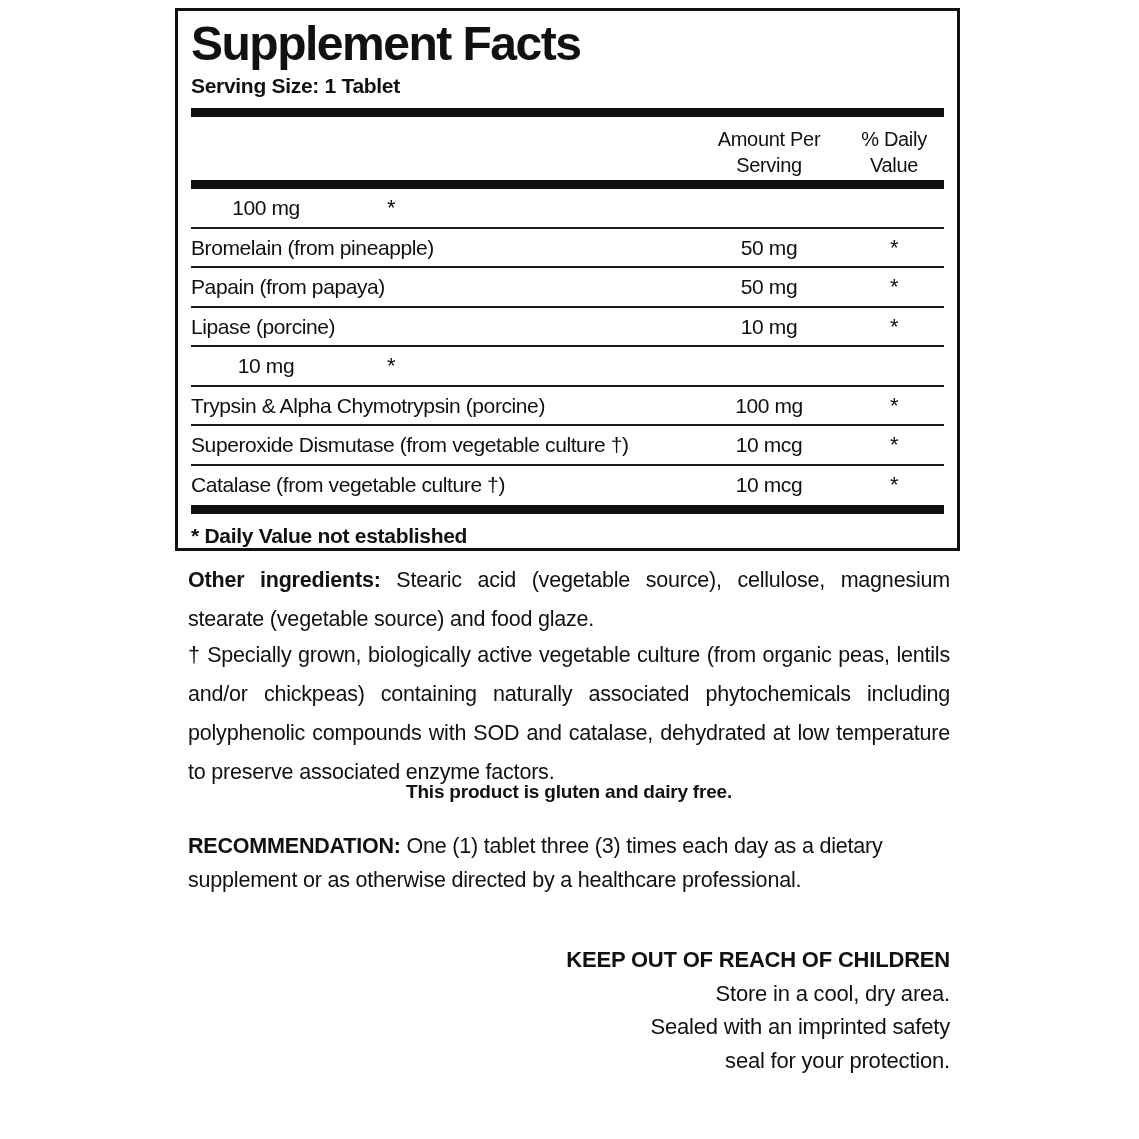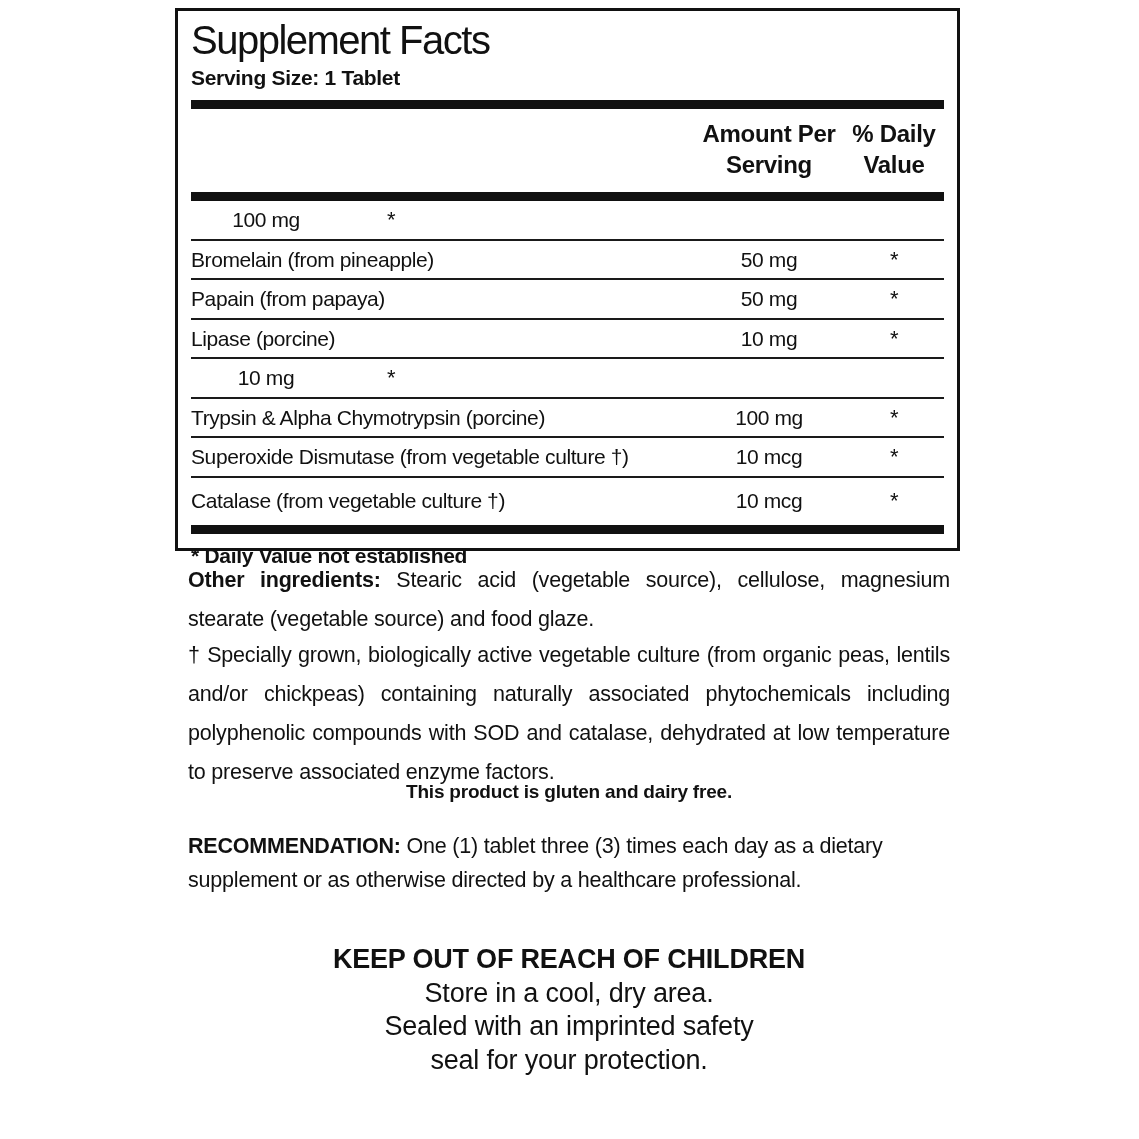--- a/index.html
+++ b/index.html
@@ -23,60 +23,60 @@
     left: 175px;
     top: 8px;
     width: 785px;
     height: 543px;
     border: 3px solid #111111;
     box-sizing: border-box;
     padding: 6px 13px 0 13px;
     background: #ffffff;
   }
   .facts-title {
-    font-size: 40px;
-    font-weight: normal;
+    font-size: 48px;
+    font-weight: bold;
     letter-spacing: -1.5px;
     line-height: 1.05;
     margin-top: 2px;
   }
   .serving-size {
     font-size: 21px;
     font-weight: bold;
     letter-spacing: -0.3px;
     margin: 5px 0 10px 0;
   }
   .thick-bar {
     height: 9px;
     background: #111111;
   }
   .thead {
     display: flex;
     align-items: flex-end;
-    padding: 9px 0 12px 0;
-    font-weight: bold;
-    font-size: 24px;
+    padding: 9px 0 2px 0;
+    font-weight: normal;
+    font-size: 20px;
     line-height: 1.3;
     letter-spacing: -0.3px;
   }
   .col-name { flex: 1; }
   .col-amt  { width: 150px; text-align: center; }
   .col-dv   { width: 100px; text-align: center; }
   .rows { }
   .row {
     display: flex;
     align-items: center;
     height: 37.5px;
     font-size: 21px;
     letter-spacing: -0.4px;
     border-bottom: 2px solid #1a1a1a;
   }
   .row:last-child {
     border-bottom: none;
-    height: 47px;
+    height: 39px;
     align-items: center;
   }
   .row .col-name { white-space: nowrap; }
   .row .col-dv { font-size: 22px; }
   .footnote {
     font-size: 21px;
     font-weight: bold;
     letter-spacing: -0.3px;
     padding: 10px 0 0 0;
   }
@@ -112,22 +112,22 @@
     font-size: 21.5px;
     line-height: 33.5px;
     letter-spacing: -0.2px;
     text-align: left;
   }
   .warnings {
     position: absolute;
     left: 188px;
     width: 762px;
     top: 943px;
-    text-align: center;
-    font-size: 27px;
+    text-align: right;
+    font-size: 22px;
     line-height: 33.5px;
     letter-spacing: -0.2px;
   }
   .warnings .keep-out {
     font-weight: bold;
   }
   .product-footer {
     position: absolute;
     left: 188px;
     width: 762px;

